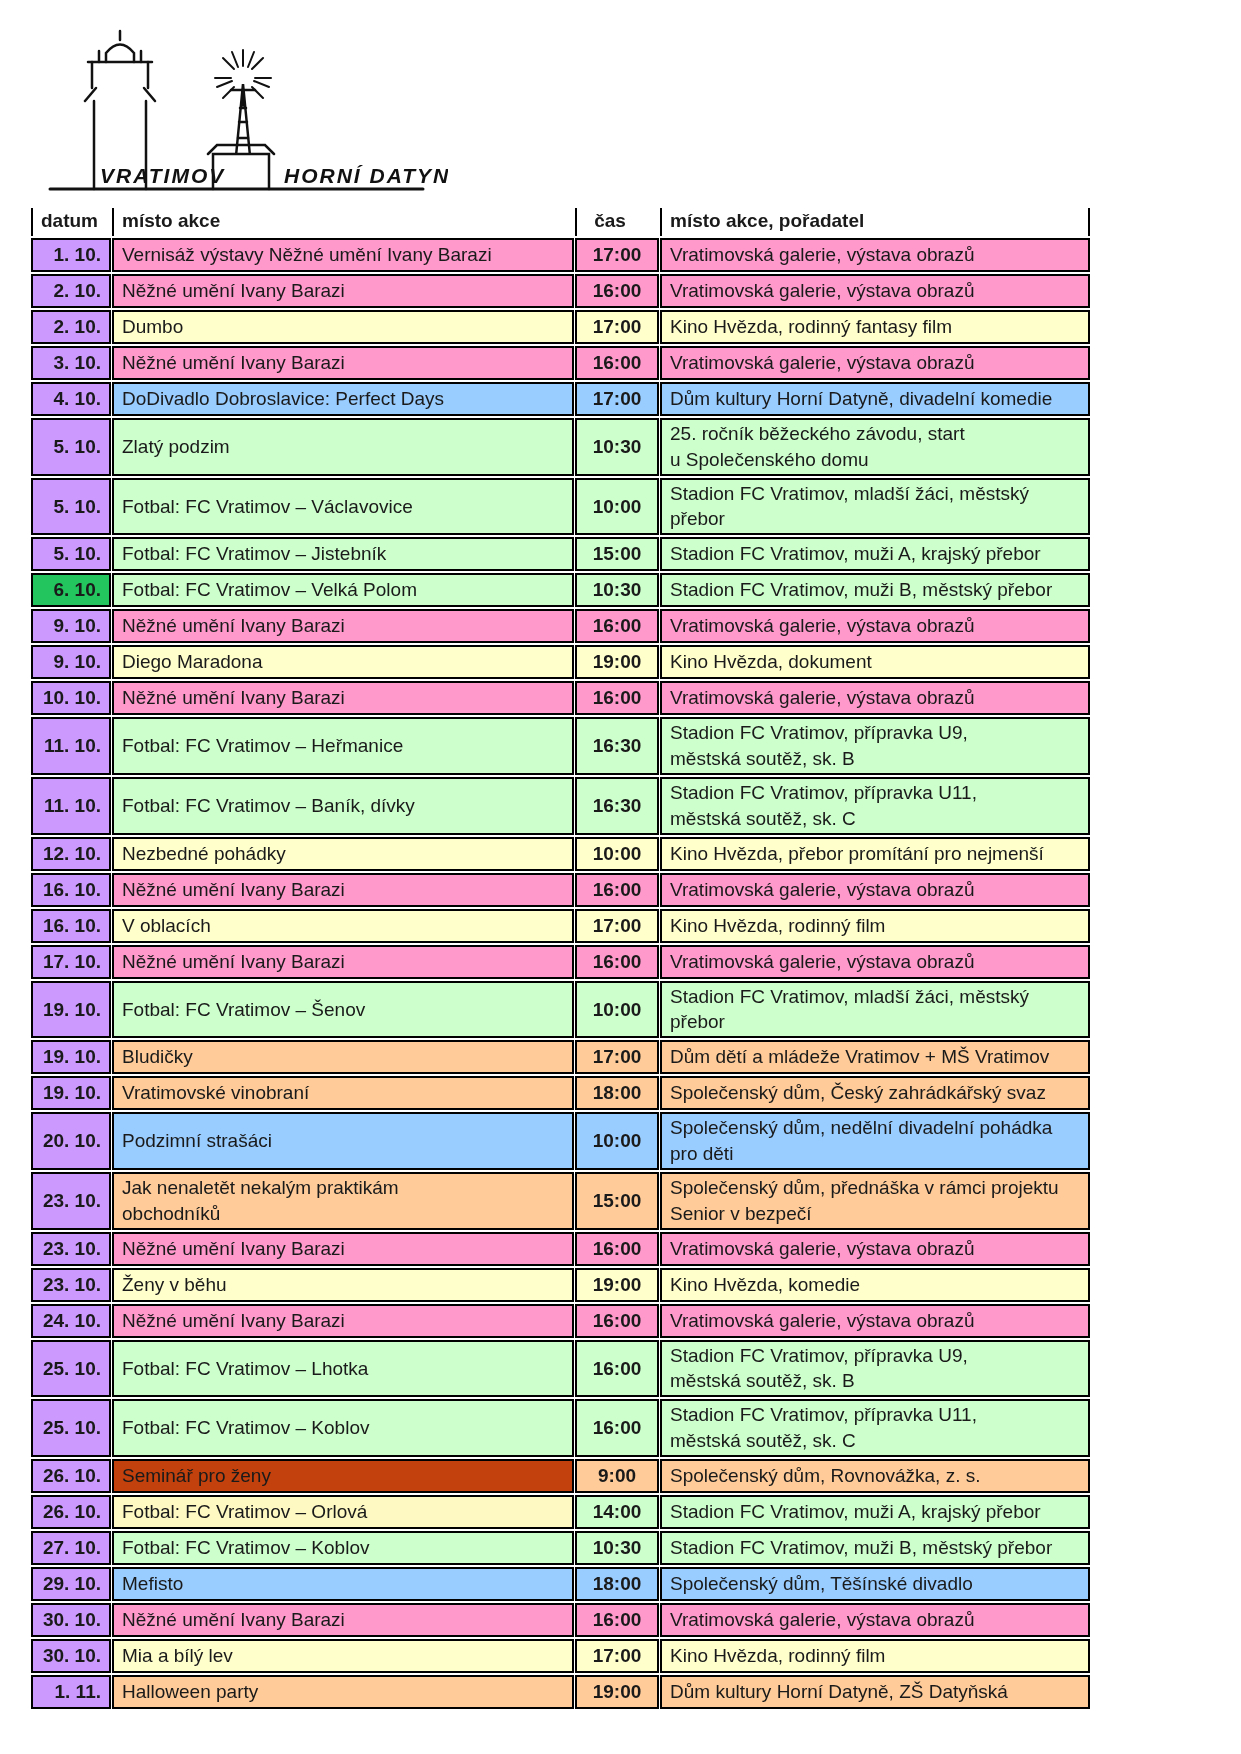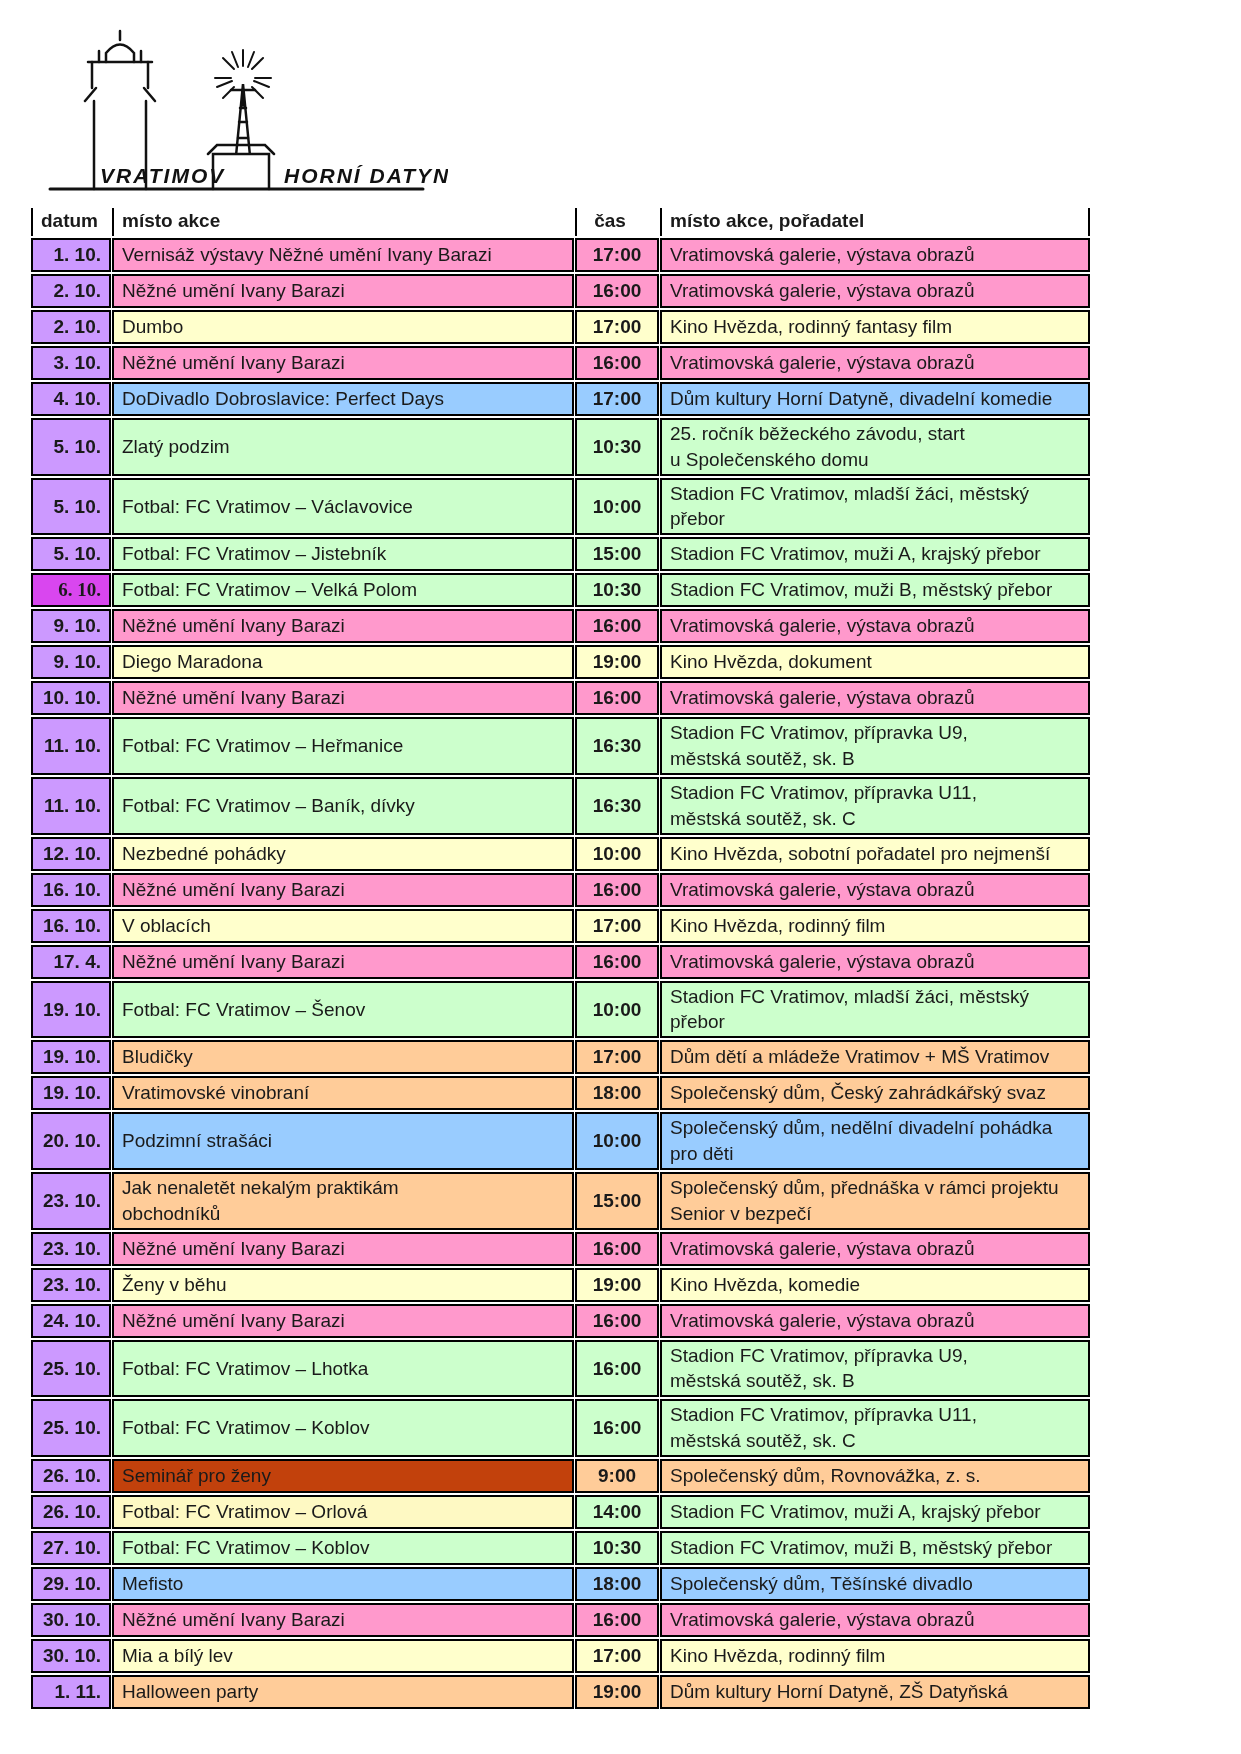--- a/index.html
+++ b/index.html
@@ -158,21 +158,21 @@
     <td class="time" style="background: rgb(204, 255, 204);">10:00</td>
     <td class="place" style="background: rgb(204, 255, 204);">Stadion FC Vratimov, mladší žáci, městský přebor</td>
   </tr>
         <tr>
     <td class="date" style="background: rgb(204, 153, 255);">5. 10.</td>
     <td class="name" style="background: rgb(204, 255, 204);">Fotbal: FC Vratimov – Jistebník</td>
     <td class="time" style="background: rgb(204, 255, 204);">15:00</td>
     <td class="place" style="background: rgb(204, 255, 204);">Stadion FC Vratimov, muži A, krajský přebor</td>
   </tr>
         <tr>
-    <td class="date" style="background: #d946ef; font-family: Liberation Serif, serif;">6. 10.</td>
+    <td class="date" style="background: #22c55e;">6. 10.</td>
     <td class="name" style="background: rgb(204, 255, 204);">Fotbal: FC Vratimov – Velká Polom</td>
     <td class="time" style="background: rgb(204, 255, 204);">10:30</td>
     <td class="place" style="background: rgb(204, 255, 204);">Stadion FC Vratimov, muži B, městský přebor</td>
   </tr>
         <tr>
     <td class="date" style="background: rgb(204, 153, 255);">9. 10.</td>
     <td class="name" style="background: rgb(255, 153, 204);">Něžné umění Ivany Barazi</td>
     <td class="time" style="background: rgb(255, 153, 204);">16:00</td>
     <td class="place" style="background: rgb(255, 153, 204);">Vratimovská galerie, výstava obrazů</td>
   </tr>
@@ -199,36 +199,36 @@
     <td class="date" style="background: rgb(204, 153, 255);">11. 10.</td>
     <td class="name" style="background: rgb(204, 255, 204);">Fotbal: FC Vratimov – Baník, dívky</td>
     <td class="time" style="background: rgb(204, 255, 204);">16:30</td>
     <td class="place" style="background: rgb(204, 255, 204);">Stadion FC Vratimov, přípravka U11,
 městská soutěž, sk. C</td>
   </tr>
         <tr>
     <td class="date" style="background: rgb(204, 153, 255);">12. 10.</td>
     <td class="name" style="background: rgb(255, 255, 204);">Nezbedné pohádky</td>
     <td class="time" style="background: rgb(255, 255, 204);">10:00</td>
-    <td class="place" style="background: rgb(255, 255, 204);">Kino Hvězda, sobotní pořadatel pro nejmenší</td>
+    <td class="place" style="background: rgb(255, 255, 204);">Kino Hvězda, přebor promítání pro nejmenší</td>
   </tr>
         <tr>
     <td class="date" style="background: rgb(204, 153, 255);">16. 10.</td>
     <td class="name" style="background: rgb(255, 153, 204);">Něžné umění Ivany Barazi</td>
     <td class="time" style="background: rgb(255, 153, 204);">16:00</td>
     <td class="place" style="background: rgb(255, 153, 204);">Vratimovská galerie, výstava obrazů</td>
   </tr>
         <tr>
     <td class="date" style="background: rgb(204, 153, 255);">16. 10.</td>
     <td class="name" style="background: rgb(255, 255, 204);">V oblacích</td>
     <td class="time" style="background: rgb(255, 255, 204);">17:00</td>
     <td class="place" style="background: rgb(255, 255, 204);">Kino Hvězda, rodinný film</td>
   </tr>
         <tr>
-    <td class="date" style="background: rgb(204, 153, 255);">17. 4.</td>
+    <td class="date" style="background: rgb(204, 153, 255);">17. 10.</td>
     <td class="name" style="background: rgb(255, 153, 204);">Něžné umění Ivany Barazi</td>
     <td class="time" style="background: rgb(255, 153, 204);">16:00</td>
     <td class="place" style="background: rgb(255, 153, 204);">Vratimovská galerie, výstava obrazů</td>
   </tr>
         <tr>
     <td class="date" style="background: rgb(204, 153, 255);">19. 10.</td>
     <td class="name" style="background: rgb(204, 255, 204);">Fotbal: FC Vratimov – Šenov</td>
     <td class="time" style="background: rgb(204, 255, 204);">10:00</td>
     <td class="place" style="background: rgb(204, 255, 204);">Stadion FC Vratimov, mladší žáci, městský přebor</td>
   </tr>

